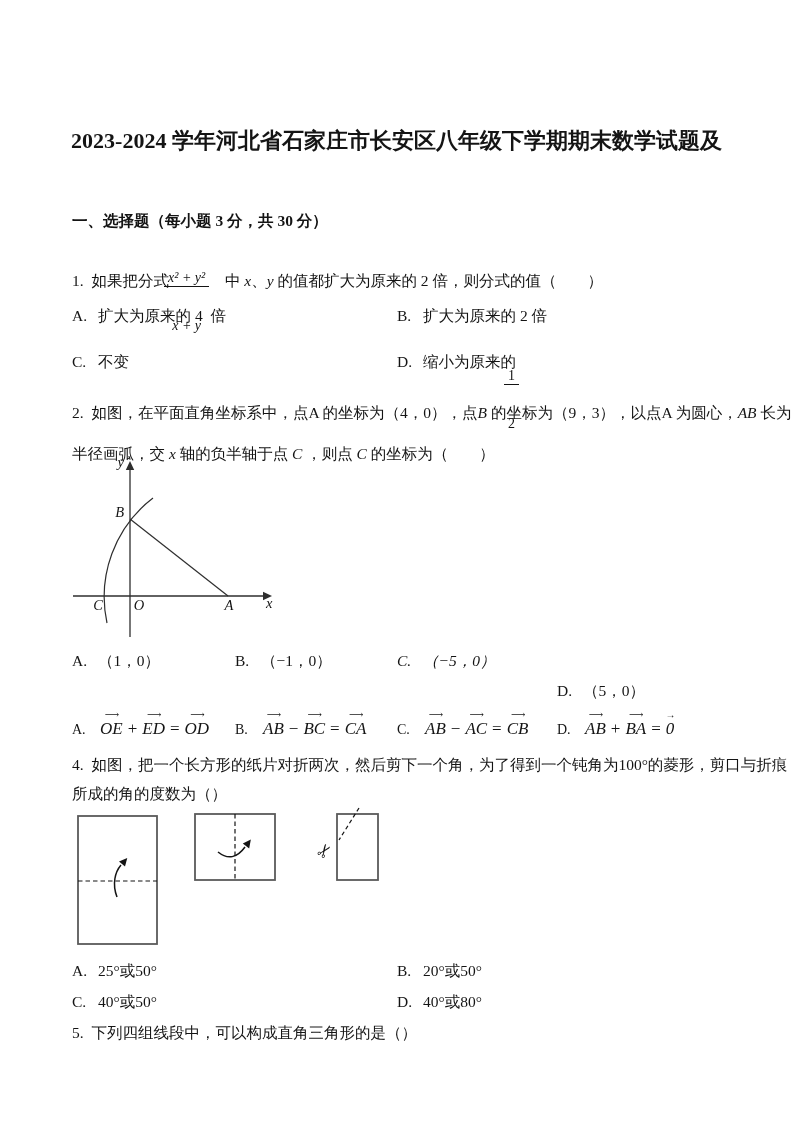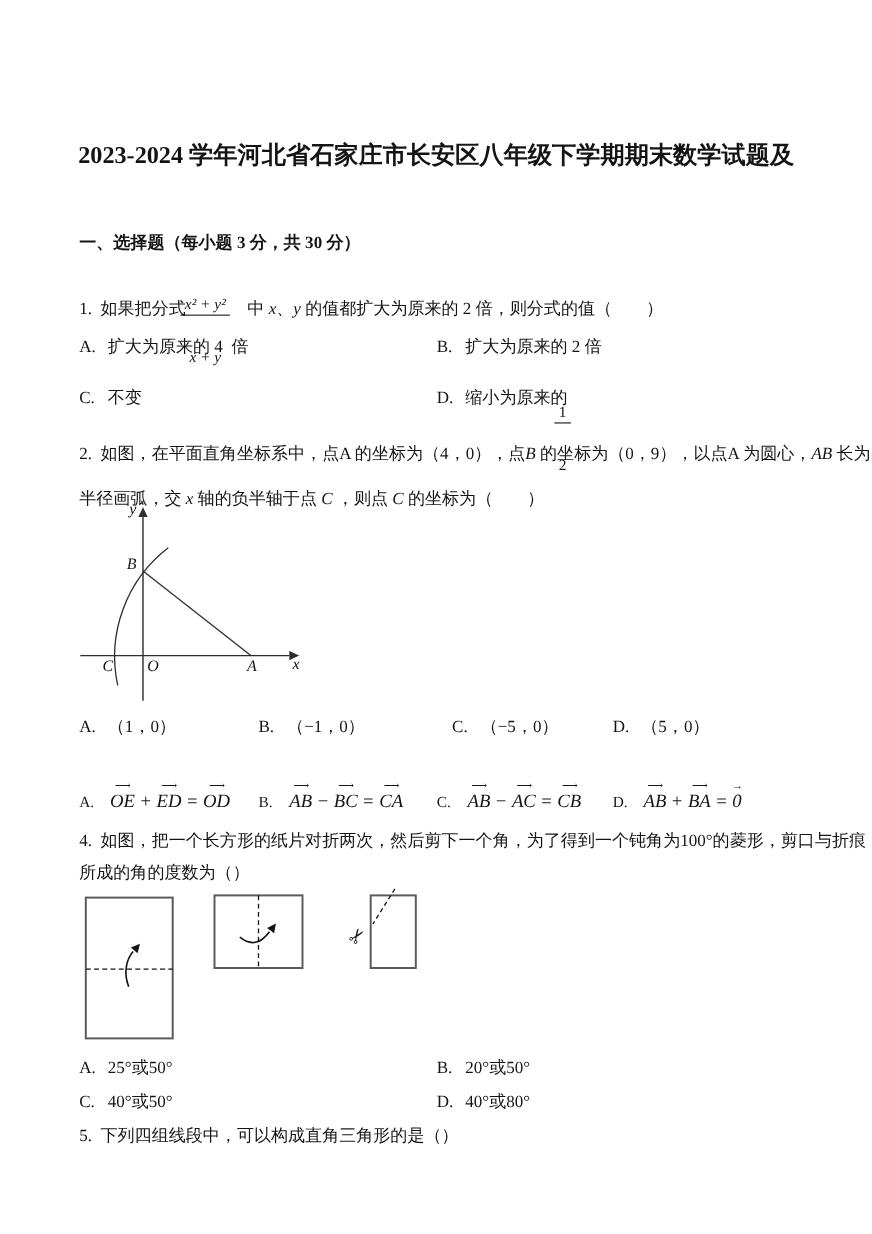--- a/index.html
+++ b/index.html
@@ -43,21 +43,21 @@
 
   <div class="abs cn" style="left:72px;top:281px;"><span class="lbl">A.</span><span>扩大为原来的 4  倍</span></div>
   <div class="abs cn" style="left:397px;top:281px;"><span class="lbl">B.</span><span>扩大为原来的 2 倍</span></div>
   <div class="abs cn" style="left:72px;top:327px;"><span class="lbl">C.</span><span>不变</span></div>
   <div class="abs cn" style="left:397px;top:327px;"><span class="lbl">D.</span><span>缩小为原来的</span></div>
   <div class="abs frac" style="left:504px;top:313px;">
     <span class="num">1</span>
     <span class="den">2</span>
   </div>
 
-  <div class="abs cn" style="left:72px;top:378px;"><span>2.  如图，在平面直角坐标系中，点</span><span>A</span><span> 的坐标为（4，0），点</span><span class="it">B</span><span> 的坐标为（0，9），以点</span><span>A</span><span> 为圆心，</span><span class="it">AB</span><span> 长为</span></div>
+  <div class="abs cn" style="left:72px;top:378px;"><span>2.  如图，在平面直角坐标系中，点</span><span>A</span><span> 的坐标为（4，0），点</span><span class="it">B</span><span> 的坐标为（9，3），以点</span><span>A</span><span> 为圆心，</span><span class="it">AB</span><span> 长为</span></div>
   <div class="abs cn" style="left:72px;top:419px;"><span>半径画弧，交 </span><span class="it">x</span><span> 轴的负半轴于点 </span><span class="it">C</span><span> ，则点 </span><span class="it">C</span><span> 的坐标为（　　）</span></div>
 
   <svg class="abs" style="left:65px;top:430px;" width="215" height="188" viewBox="0 0 215 188">
 
     <line x1="65" y1="14" x2="65" y2="182" stroke="#2e2e2e" stroke-width="1.3"></line>
     <polygon points="0,-4.2 9,0 0,4.2" transform="translate(65,15) rotate(-90)" fill="#2e2e2e"></polygon>
 
     <line x1="8" y1="141" x2="198" y2="141" stroke="#2e2e2e" stroke-width="1.3"></line>
     <polygon points="0,-4.2 9,0 0,4.2" transform="translate(198,141)" fill="#2e2e2e"></polygon>
 
@@ -68,22 +68,22 @@
     <text x="59" y="12" font-size="14.5" font-style="italic" text-anchor="end" fill="#141414">y</text>
     <text x="201" y="153" font-size="14.5" font-style="italic" fill="#141414">x</text>
     <text x="59" y="62" font-size="14.5" font-style="italic" text-anchor="end" fill="#141414">B</text>
     <text x="74" y="155" font-size="14.5" font-style="italic" text-anchor="middle" fill="#141414">O</text>
     <text x="33" y="155" font-size="14.5" font-style="italic" text-anchor="middle" fill="#141414">C</text>
     <text x="164" y="155" font-size="14.5" font-style="italic" text-anchor="middle" fill="#141414">A</text>
   </svg>
 
   <div class="abs cn" style="left:72px;top:626px;"><span class="lbl">A.</span><span>（1，0）</span></div>
   <div class="abs cn" style="left:235px;top:626px;"><span class="lbl">B.</span><span>（−1，0）</span></div>
-  <div class="abs cn" style="left:411px;top:626px;"><span class="lbl">C.</span><span>（−5，0）</span></div>
-  <div class="abs cn" style="left:557px;top:626px;"><span class="lbl">D.</span><span>（5，0）</span></div>
+  <div class="abs cn" style="left:397px;top:626px;font-style:italic;"><span class="lbl">C.</span><span>（−5，0）</span></div>
+  <div class="abs cn" style="left:557px;top:656px;"><span class="lbl">D.</span><span>（5，0）</span></div>
 
 
   <div class="abs cn" style="left:72px;top:694px;"><span class="lbl" style="font-size:14px">A.</span><span class="veq"><span class="vec"><span class="arr">⟶</span><span>OE</span></span><span class="vop">+</span><span class="vec"><span class="arr">⟶</span><span>ED</span></span><span class="vop">=</span><span class="vec"><span class="arr">⟶</span><span>OD</span></span></span></div>
   <div class="abs cn" style="left:235px;top:694px;"><span class="lbl" style="font-size:14px">B.</span><span class="veq"><span class="vec"><span class="arr">⟶</span><span>AB</span></span><span class="vop">−</span><span class="vec"><span class="arr">⟶</span><span>BC</span></span><span class="vop">=</span><span class="vec"><span class="arr">⟶</span><span>CA</span></span></span></div>
   <div class="abs cn" style="left:397px;top:694px;"><span class="lbl" style="font-size:14px">C.</span><span class="veq"><span class="vec"><span class="arr">⟶</span><span>AB</span></span><span class="vop">−</span><span class="vec"><span class="arr">⟶</span><span>AC</span></span><span class="vop">=</span><span class="vec"><span class="arr">⟶</span><span>CB</span></span></span></div>
   <div class="abs cn" style="left:557px;top:694px;"><span class="lbl" style="font-size:14px">D.</span><span class="veq"><span class="vec"><span class="arr">⟶</span><span>AB</span></span><span class="vop">+</span><span class="vec"><span class="arr">⟶</span><span>BA</span></span><span class="vop">=</span><span class="vec"><span class="arr">→</span><span>0</span></span></span></div>
 
   <div class="abs cn" style="left:72px;top:730px;">4.  如图，把一个长方形的纸片对折两次，然后剪下一个角，为了得到一个钝角为100°的菱形，剪口与折痕</div>
   <div class="abs cn" style="left:72px;top:759px;">所成的角的度数为（）</div>
 

